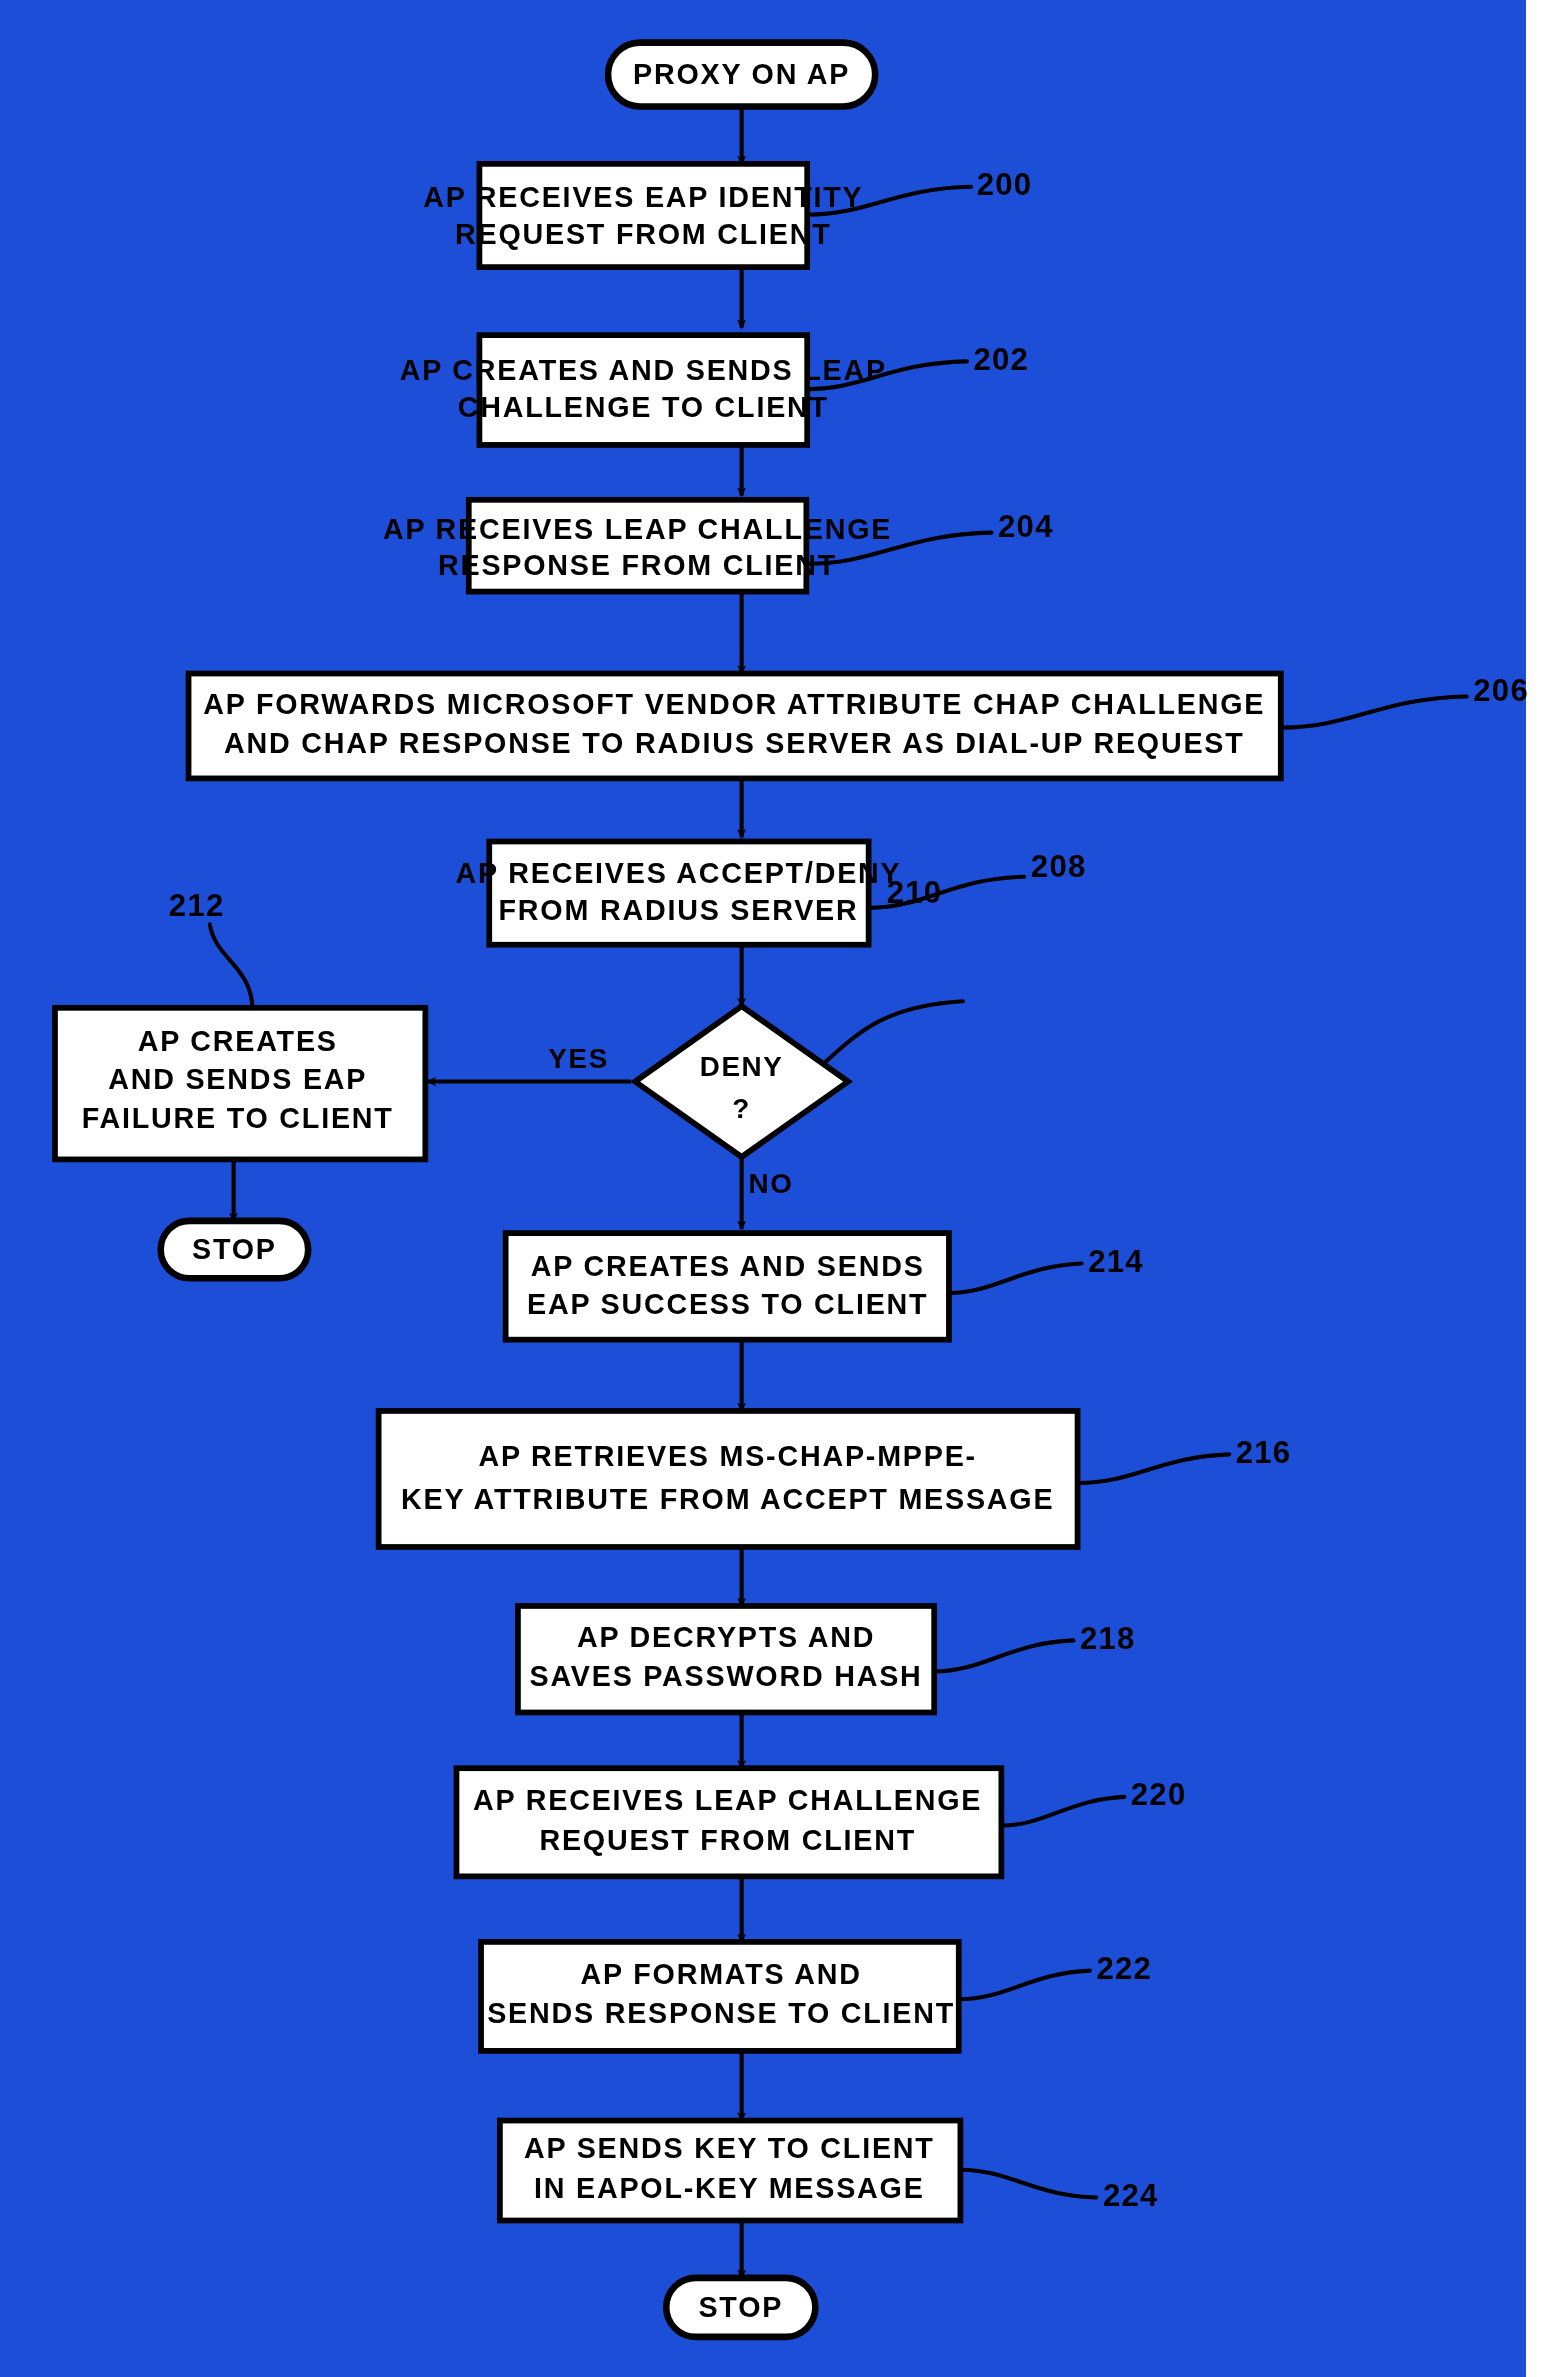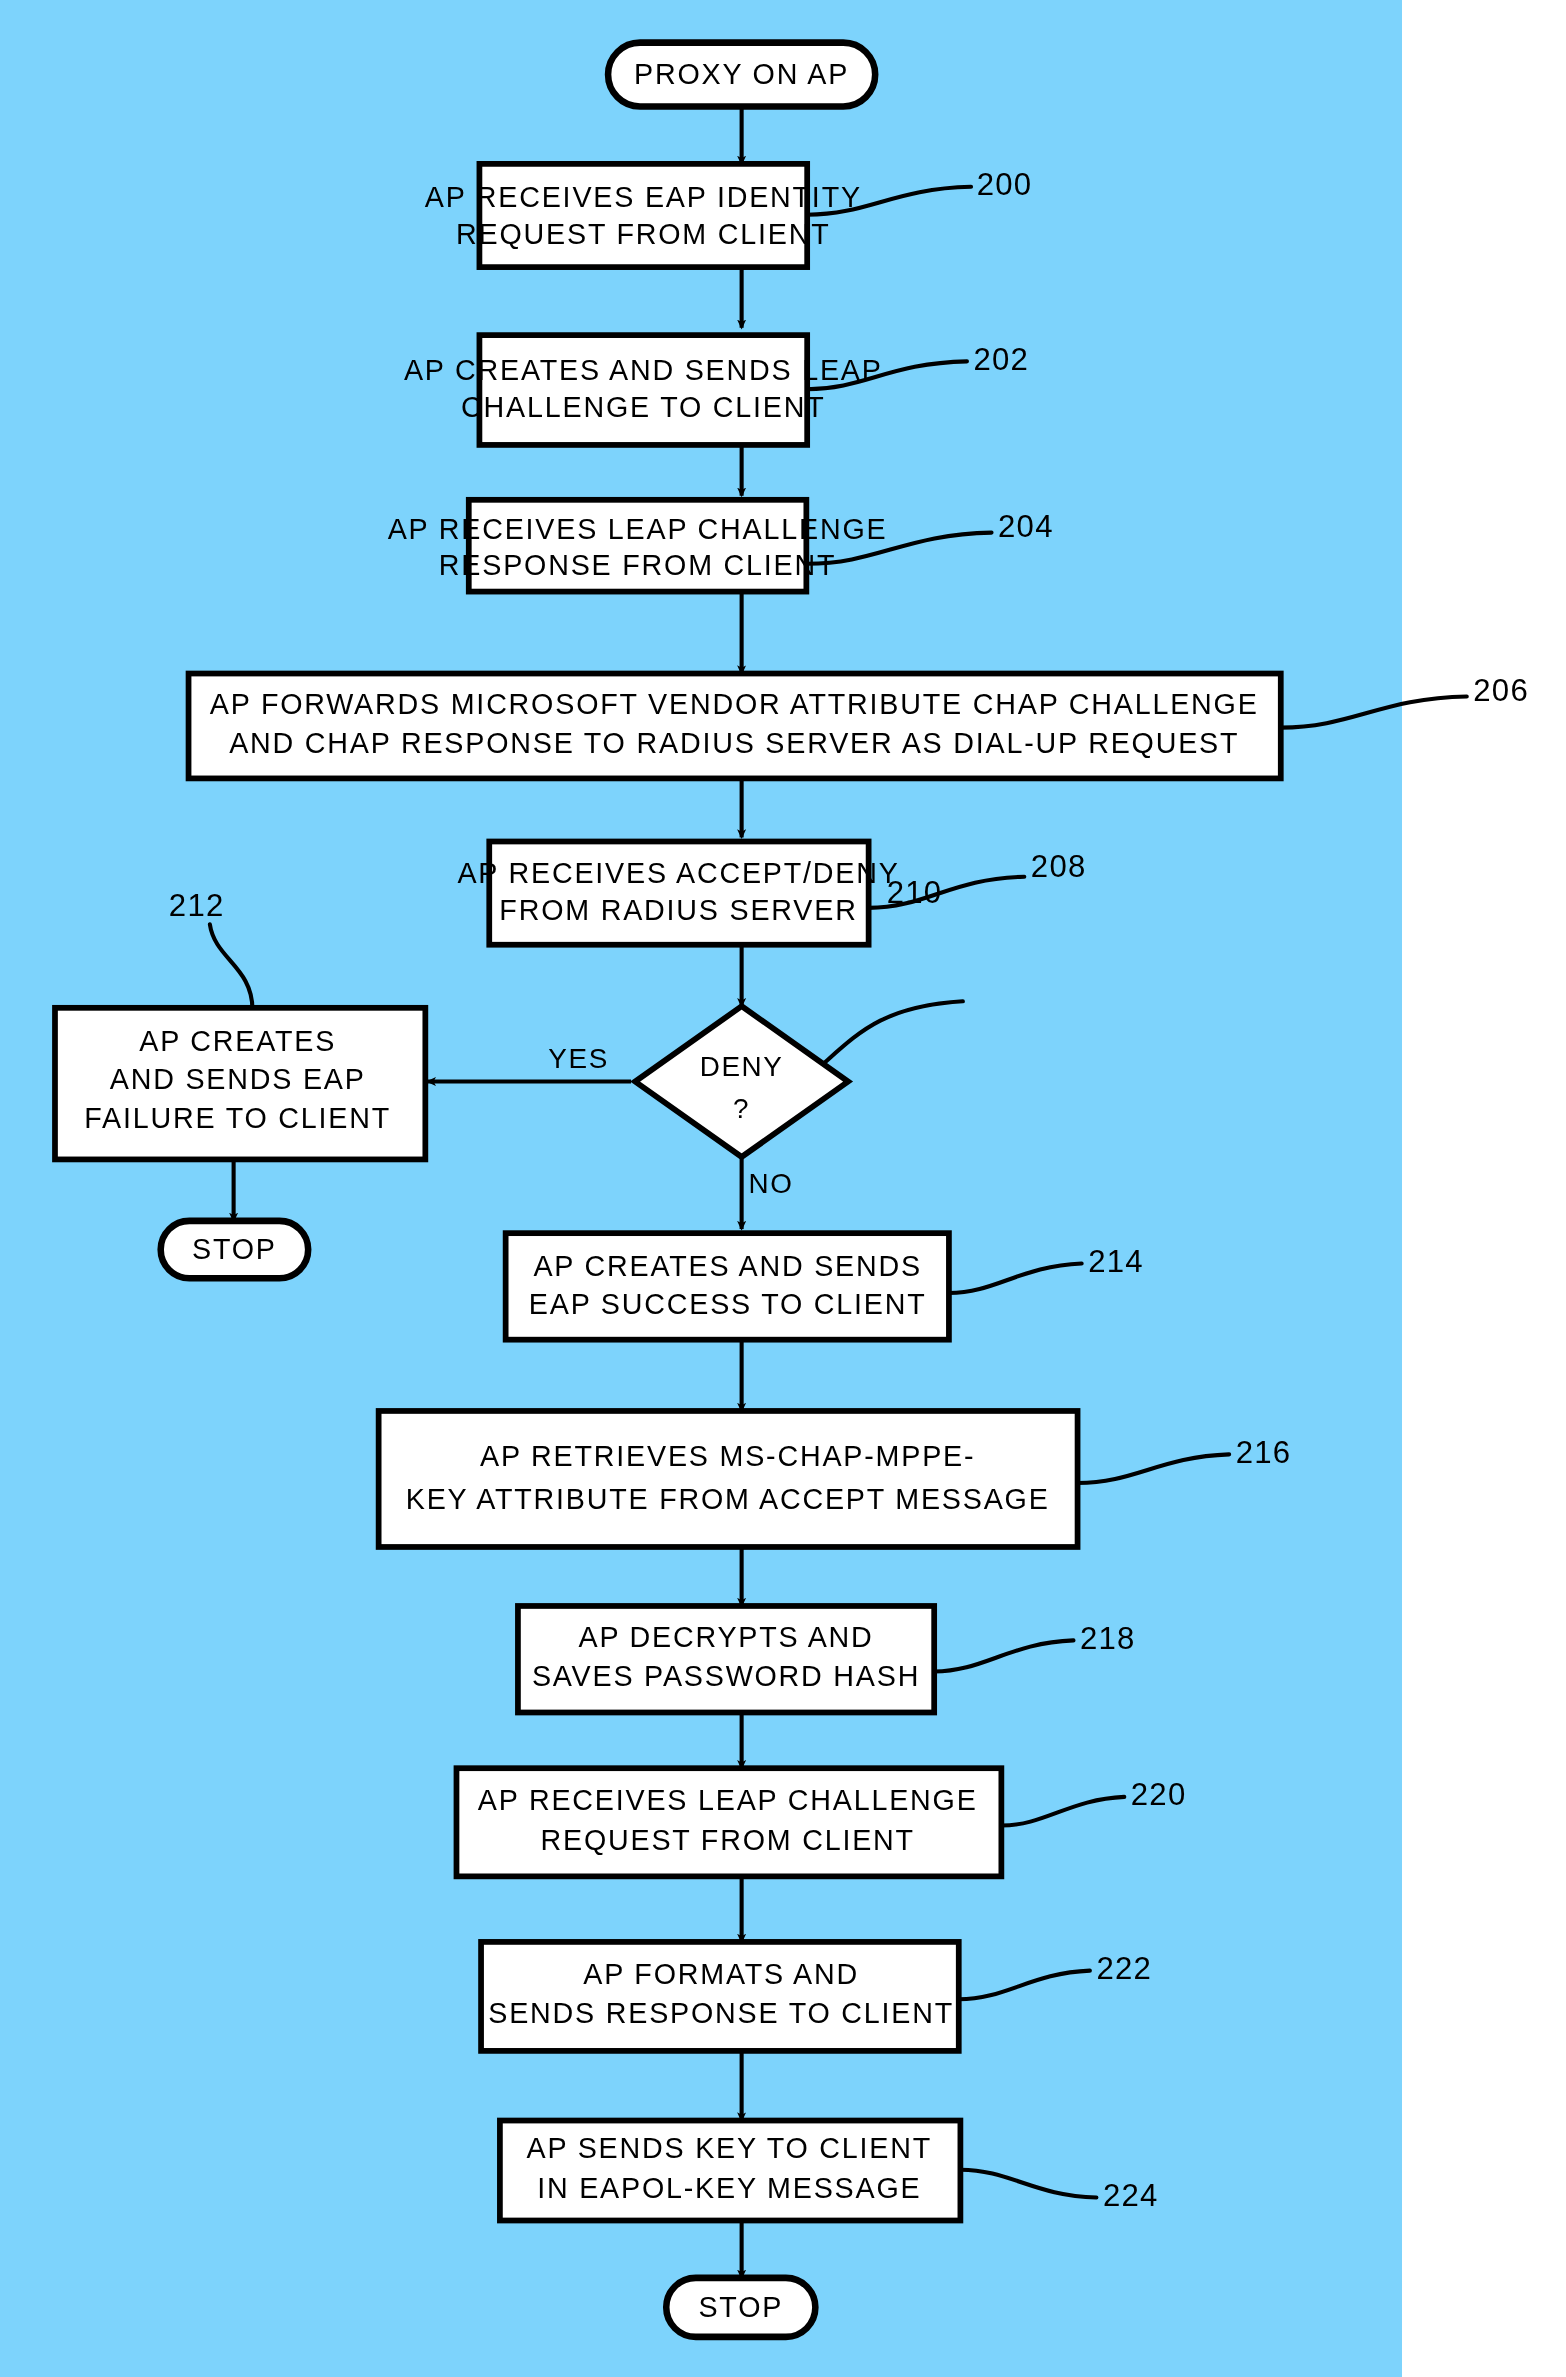--- a/index.html
+++ b/index.html
@@ -8,23 +8,24 @@
     background: #ffffff;
   }
   body {
     width: 1566px;
     height: 2377px;
     font-family: "Liberation Sans", sans-serif;
     overflow: hidden;
   }
   #figure {
     position: relative;
-    width: 1402px;
+    width: 1526px;
     height: 2377px;
-    background: #7dd3fc;
+    background: #1d4ed8;
+    font-weight: bold;
   }
   svg#flow {
     position: absolute;
     top: 0;
     left: 0;
     width: 1566px;
     height: 2377px;
   }
   .node-shape {
     fill: #ffffff;

